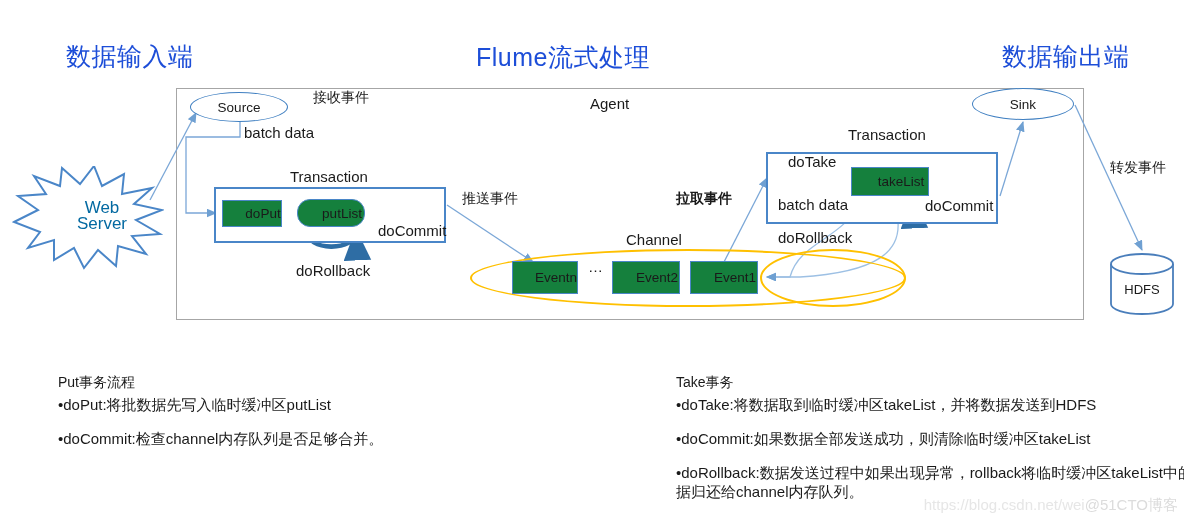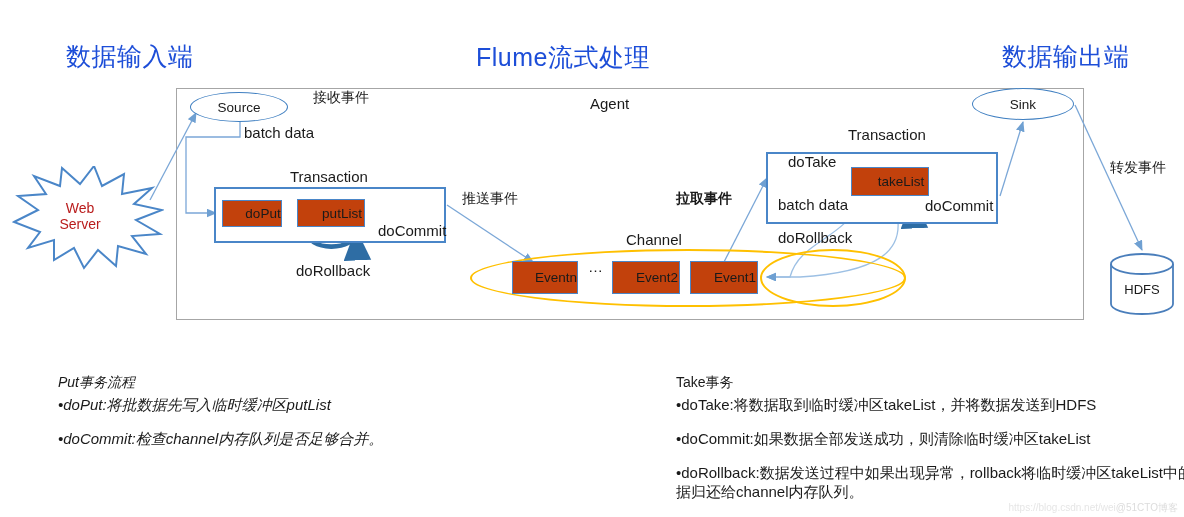--- a/index.html
+++ b/index.html
@@ -69,31 +69,31 @@
     background: #ffffff;
     box-sizing: border-box;
   }
   #tx-left  { left: 214px; top: 187px; width: 232px; height: 56px; }
   #tx-right { left: 766px; top: 152px; width: 232px; height: 72px; }
 
   
   .rect {
     position: absolute;
     border: 1.6px solid #4a86c8;
-    background: #c2410c;
+    background: #15803d;
     display: flex;
     align-items: center;
     justify-content: center;
     font-size: 13.5px;
     color: #1a1a1a;
     box-sizing: border-box;
     padding-left: 22px;
   }
   #node-doput    { left: 222px; top: 200px; width: 60px; height: 27px; }
-  #node-putlist  { left: 297px; top: 199px; width: 68px; height: 28px; }
+  #node-putlist  { left: 297px; top: 199px; width: 68px; height: 28px; border-radius: 13px; }
   #node-takelist { left: 851px; top: 167px; width: 78px; height: 29px; }
   #ev-n  { left: 512px; top: 261px; width: 66px; height: 33px; }
   #ev-2  { left: 612px; top: 261px; width: 68px; height: 33px; }
   #ev-1  { left: 690px; top: 261px; width: 68px; height: 33px; }
 
   
   .chan-ell {
     position: absolute;
     border: 2.4px solid #FFC000;
     border-radius: 50%;
@@ -124,60 +124,60 @@
   
   #webserver-burst {
     position: absolute;
     left: 12px;
     top: 166px;
     width: 152px;
     height: 104px;
   }
   #webserver-label {
     position: absolute;
-    left: 32px;
+    left: 54px;
     top: 200px;
     width: 96px;
     text-align: center;
-    font-size: 14px;
-    color: #b91c1c;
+    font-size: 17px;
+    color: #0369a1;
     line-height: 16px;
   }
 
   #wires {
     position: absolute;
     left: 0; top: 0;
     width: 1184px;
     height: 517px;
     pointer-events: none;
   }
 
   
   .txt-col { position: absolute; }
-  #col-put  { left: 58px;  top: 374px; width: 540px; font-style: italic; }
+  #col-put  { left: 58px;  top: 374px; width: 540px; }
   #col-take { left: 640px; top: 374px; width: 540px; margin-left: 36px; }
   .txt-title {
     font-size: 14px;
     color: #1a1a1a;
     margin-bottom: 3px;
     white-space: nowrap;
   }
   .txt-item {
     font-size: 15px;
     color: #1a1a1a;
     margin-bottom: 15px;
     line-height: 19px;
   }
   #col-put .txt-item:first-of-type { margin-bottom: 16px; }
 
   #watermark {
     position: absolute;
     right: 6px;
     bottom: 2px;
-    font-size: 10px;
+    font-size: 15px;
     color: #e6e6e6;
     white-space: nowrap;
   }
   #watermark .wm-b { color: #dcdcdc; }
 </style>
 </head>
 <body>
 
 <div id="canvas">
 

